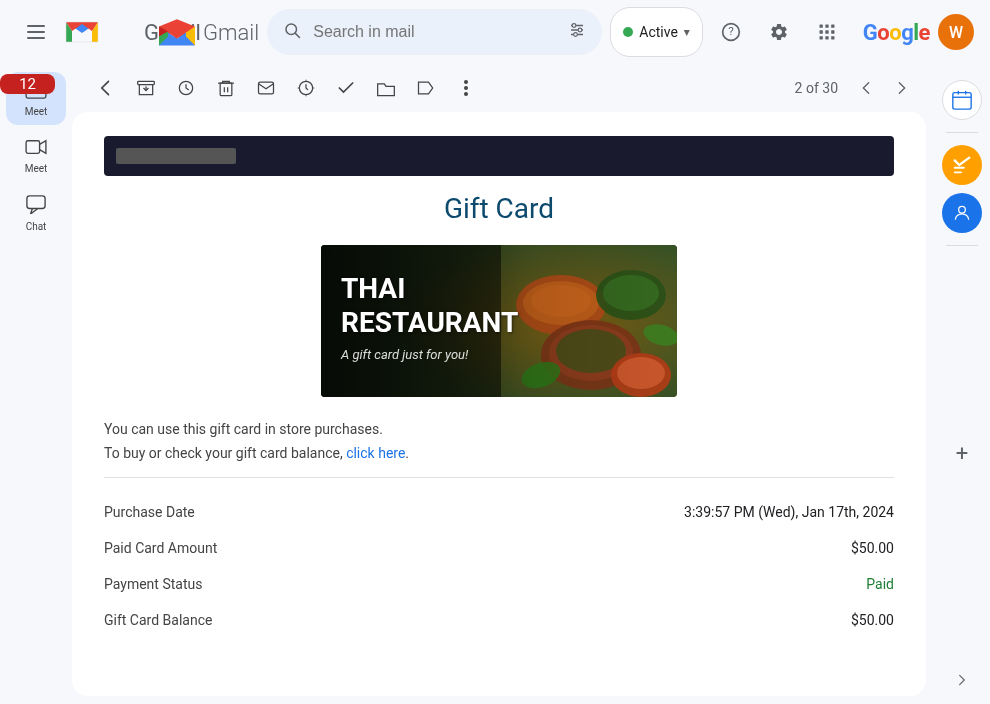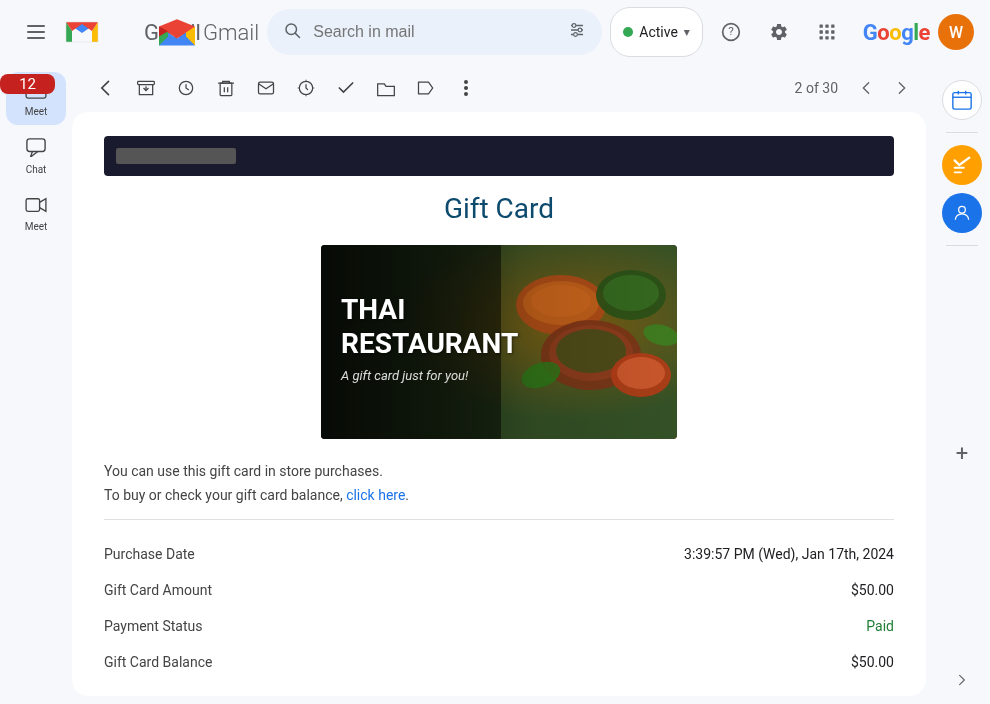--- a/index.html
+++ b/index.html
@@ -63,21 +63,21 @@
       padding: 24px 32px;
       position: relative;
     }
 
     .email-banner { background: #1a1a2e; height: 40px; margin-bottom: 16px; border-radius: 4px; display: flex; align-items: center; padding: 0 12px; }
     .email-banner-bar { width: 120px; height: 16px; background: #555; border-radius: 2px; }
 
     .email-title { text-align: center; font-size: 28px; color: #0c4a6e; margin-bottom: 20px; font-weight: 400; }
 
     .restaurant-image {
-      width: 356px; height: 194px; margin: 0 auto 24px; display: block;
+      width: 356px; height: 152px; margin: 0 auto 24px; display: block;
       border-radius: 4px; overflow: hidden; position: relative;
       background: linear-gradient(135deg, #2d5016 0%, #8b4513 40%, #4a1942 70%, #c0392b 100%);
     }
     .restaurant-overlay {
       position: absolute; inset: 0;
       background: linear-gradient(to right, rgba(0,0,0,0.6) 0%, rgba(0,0,0,0.2) 60%, rgba(0,0,0,0.1) 100%);
       display: flex; flex-direction: column; justify-content: center;
     }
     .restaurant-name { color: white; font-size: 28px; font-weight: 700; padding: 0 20px; line-height: 1.2; text-shadow: 1px 1px 3px rgba(0,0,0,0.5); }
     .restaurant-tagline { color: rgba(255,255,255,0.85); font-size: 13px; padding: 8px 20px; font-style: italic; }
@@ -211,35 +211,35 @@
         <svg width="22" height="18" viewBox="0 0 24 20" fill="none">
             <rect x="1" y="1" width="22" height="18" rx="2" stroke="#444" stroke-width="1.5"></rect>
             <polyline points="1,1 12,11 23,1" stroke="#444" stroke-width="1.5" fill="none"></polyline>
           </svg>
         <span class="badge">12</span>
       </div>
       <span class="sidebar-label">Meet</span>
     </div>
     <div class="sidebar-item">
       <div class="sidebar-icon">
+        <svg width="22" height="18" viewBox="0 0 24 20" fill="none">
+            <rect x="1" y="3" width="15" height="14" rx="2" stroke="#444" stroke-width="1.5"></rect>
+            <polyline points="16,7 23,3 23,17 16,13" stroke="#444" stroke-width="1.5" fill="none"></polyline>
+          </svg>
+      </div>
+      <span class="sidebar-label">Meet</span>
+    </div>
+    <div class="sidebar-item">
+      <div class="sidebar-icon">
         <svg width="22" height="20" viewBox="0 0 24 22" fill="none">
             <rect x="2" y="2" width="20" height="14" rx="3" stroke="#444" stroke-width="1.5"></rect>
             <polyline points="8,16 6,22 14,16" stroke="#444" stroke-width="1.5" fill="none"></polyline>
           </svg>
       </div>
       <span class="sidebar-label">Chat</span>
-    </div>
-    <div class="sidebar-item">
-      <div class="sidebar-icon">
-        <svg width="22" height="18" viewBox="0 0 24 20" fill="none">
-            <rect x="1" y="3" width="15" height="14" rx="2" stroke="#444" stroke-width="1.5"></rect>
-            <polyline points="16,7 23,3 23,17 16,13" stroke="#444" stroke-width="1.5" fill="none"></polyline>
-          </svg>
-      </div>
-      <span class="sidebar-label">Meet</span>
     </div>
   </div>
 
   <div class="content-area">
 
     <div class="toolbar">
       <div class="toolbar-btn">
         <svg width="20" height="20" viewBox="0 0 24 24" fill="none">
             <polyline points="15,4 7,12 15,20" stroke="#444" stroke-width="2" stroke-linecap="round"></polyline>
           </svg>
@@ -379,21 +379,21 @@
       </p>
 
       <hr class="divider">
 
       <div class="info-table">
         <div class="info-row">
           <span class="info-label">Purchase Date</span>
           <span class="info-value">3:39:57 PM (Wed), Jan 17th, 2024</span>
         </div>
         <div class="info-row">
-          <span class="info-label">Gift Card Amount</span>
+          <span class="info-label">Paid Card Amount</span>
           <span class="info-value">$50.00</span>
         </div>
         <div class="info-row">
           <span class="info-label">Payment Status</span>
           <span class="info-value paid">Paid</span>
         </div>
         <div class="info-row">
           <span class="info-label">Gift Card Balance</span>
           <span class="info-value">$50.00</span>
         </div>

